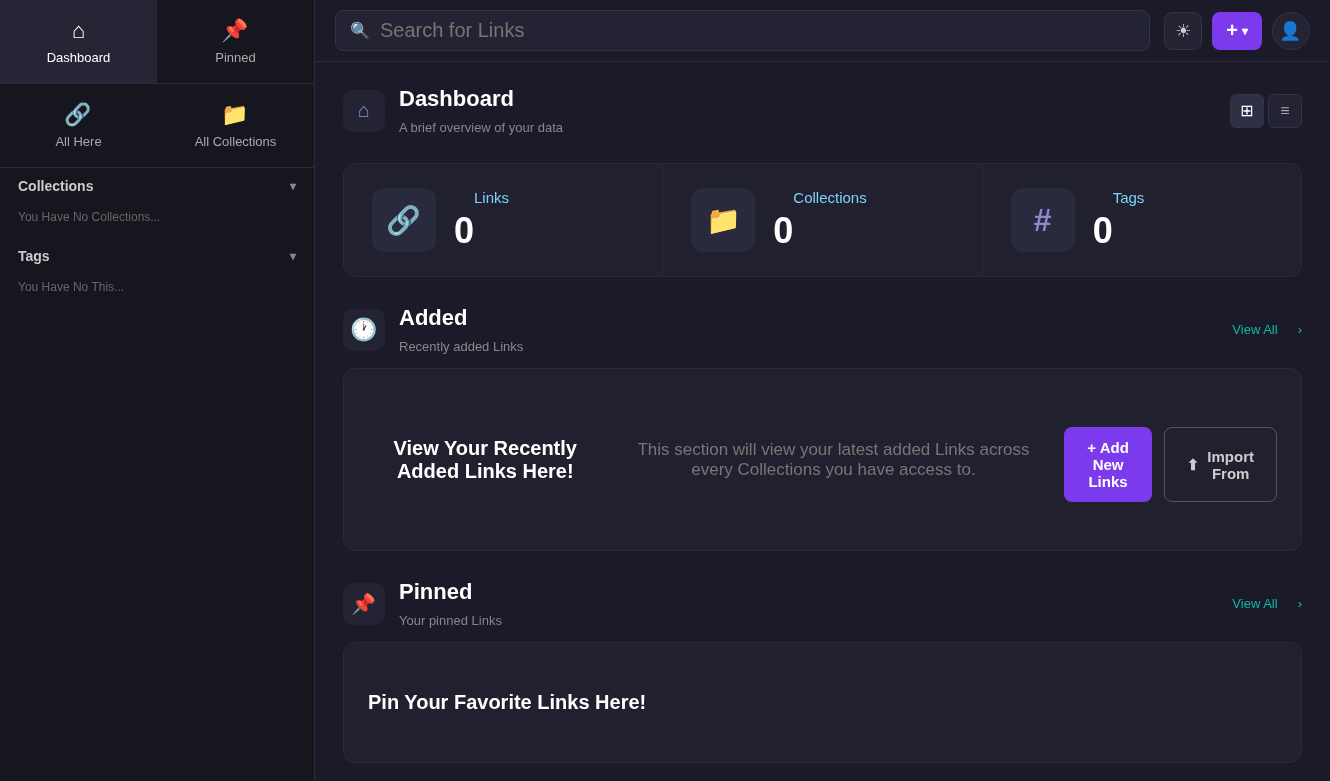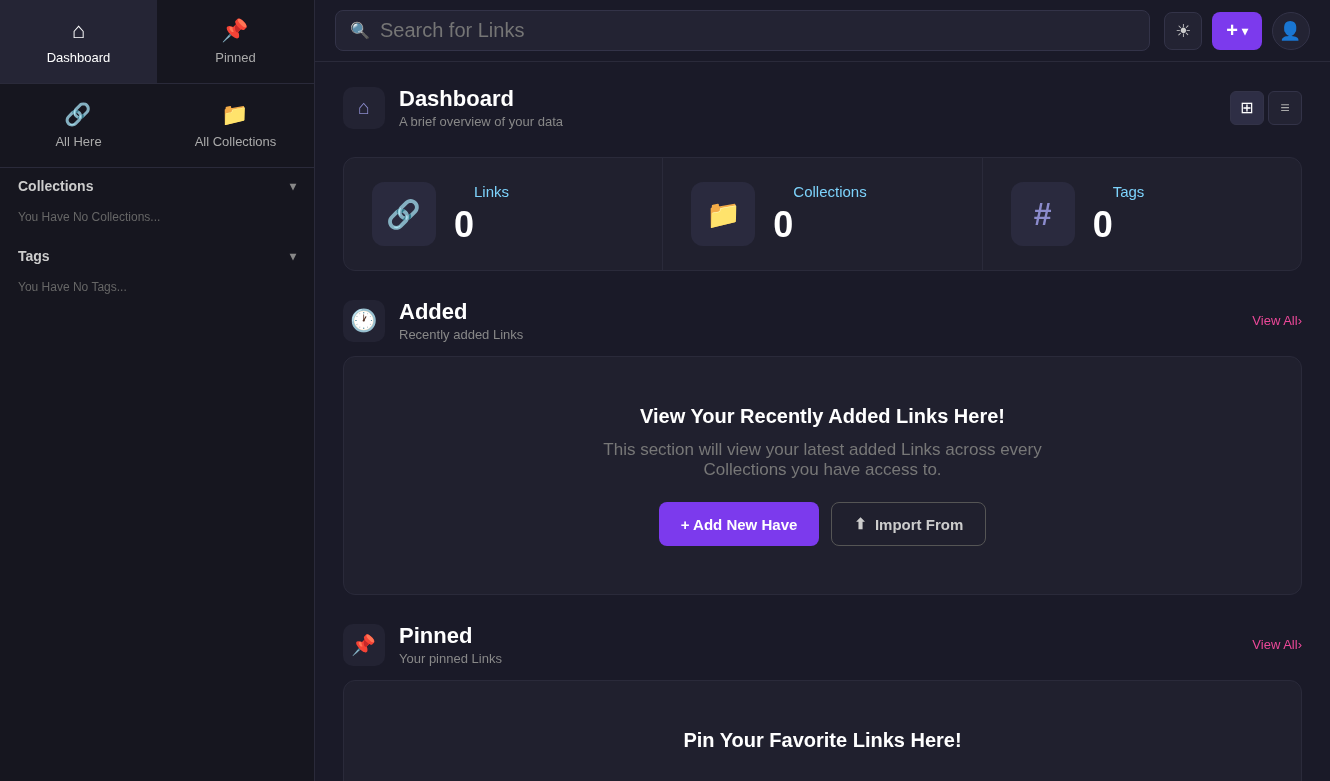--- a/index.html
+++ b/index.html
@@ -210,21 +210,21 @@
 
     .section-title-block h2 {
       font-size: 22px;
       font-weight: 700;
       color: #fff;
     }
 
     .section-title-block p {
       font-size: 13px;
       color: #888;
-      margin-top: 2px;
+      margin-top: 8px;
       text-align: center;
     }
 
     .section-row {
       display: flex;
       align-items: center;
       justify-content: space-between;
     }
 
     .view-toggle {
@@ -307,34 +307,34 @@
 
     .content-header {
       display: flex;
       align-items: center;
       justify-content: space-between;
     }
 
     .view-all-link {
       display: flex;
       align-items: flex-end;
-      gap: 0;
+      gap: 20px;
       font-size: 13px;
-      color: #ec4899;
+      color: #14b8a6;
       cursor: pointer;
     }
 
     
     .empty-card {
       background: #20202e;
       border: 1px solid #2a2a3a;
       border-radius: 12px;
       padding: 48px 24px;
       display: flex;
-      flex-direction: column;
+      flex-direction: row;
       align-items: center;
       gap: 12px;
       text-align: center;
     }
 
     .empty-card-title {
       font-size: 20px;
       font-weight: 700;
       color: #fff;
     }
@@ -409,21 +409,21 @@
   <div class="sidebar-section-header">
     <span>Collections</span>
     <span class="chevron-icon">▾</span>
   </div>
   <div class="sidebar-empty">You Have No Collections...</div>
 
   <div class="sidebar-section-header">
     <span>Tags</span>
     <span class="chevron-icon">▾</span>
   </div>
-  <div class="sidebar-empty">You Have No Tags...</div>
+  <div class="sidebar-empty">You Have No This...</div>
 </aside>
 
 <main class="main">
 
   <header class="topbar">
     <div class="search-bar">
       <span class="search-icon-wrap">🔍</span>
       <input type="text" placeholder="Search for Links" style="">
     </div>
     <div class="topbar-actions">
@@ -493,21 +493,21 @@
           <span>View All</span>
           <span>›</span>
         </div>
       </div>
 
       <div class="empty-card">
         <div class="empty-card-title">View Your Recently Added Links Here!</div>
         <div class="empty-card-desc">This section will view your latest added Links across every Collections you have access to.</div>
         <div class="empty-card-actions">
           <button class="btn-primary">
-            <span>+ Add New Have</span>
+            <span>+ Add New Links</span>
           </button>
           <button class="btn-secondary">
             <span>⬆</span>
             <span>Import From</span>
           </button>
         </div>
       </div>
     </div>
 
     <div class="content-section">

